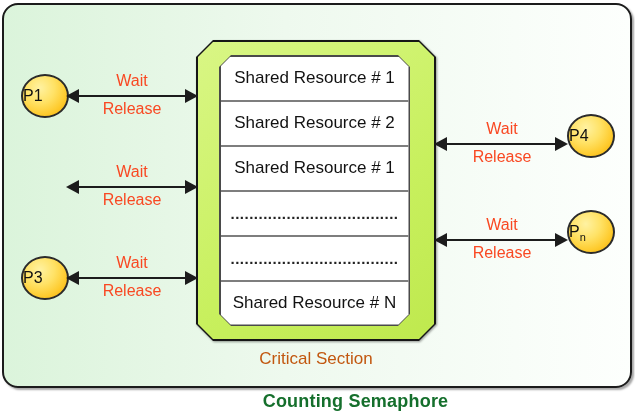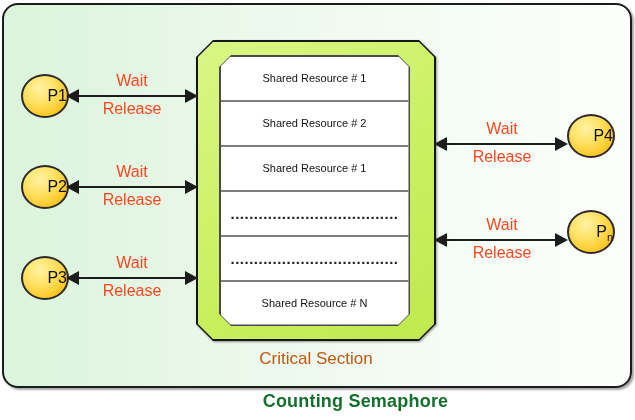--- a/index.html
+++ b/index.html
@@ -21,33 +21,33 @@
     clip-path:polygon(17px 0,calc(100% - 17px) 0,100% 17px,100% calc(100% - 17px),calc(100% - 17px) 100%,17px 100%,0 calc(100% - 17px),0 17px);}
   .green-fill{position:absolute;inset:2px;
     background:linear-gradient(145deg,#d9f685 0%,#c8f05e 60%,#bfe94e 100%);
     clip-path:polygon(15px 0,calc(100% - 15px) 0,100% 15px,100% calc(100% - 15px),calc(100% - 15px) 100%,15px 100%,0 calc(100% - 15px),0 15px);}
   .white-border{position:absolute;left:21px;top:13px;width:191px;height:271px;background:#4a4a4a;
     clip-path:polygon(12px 0,calc(100% - 12px) 0,100% 12px,100% calc(100% - 12px),calc(100% - 12px) 100%,12px 100%,0 calc(100% - 12px),0 12px);}
   .white-fill{position:absolute;inset:1.5px;background:#ffffff;
     clip-path:polygon(10px 0,calc(100% - 10px) 0,100% 10px,100% calc(100% - 10px),calc(100% - 10px) 100%,10px 100%,0 calc(100% - 10px),0 10px);
     display:flex;flex-direction:column;}
   .res-row{flex:1;display:flex;align-items:center;justify-content:center;
-    font-size:11px;color:#121212;white-space:nowrap;}
+    font-size:17px;color:#121212;white-space:nowrap;}
   .res-row + .res-row{border-top:2px solid #7e7e7e;}
   .res-row.dots{letter-spacing:0.5px;font-weight:bold;font-size:15px;color:#222;}
   
   .critical-label{position:absolute;left:196px;top:349px;width:240px;text-align:center;
     font-size:17px;color:#c2570f;}
   .diagram-title{position:absolute;left:0;top:391px;width:635px;text-align:center;
     font-size:18px;font-weight:bold;color:#156f2c;letter-spacing:0.2px;padding-left:38px;}
   
   .process{position:absolute;width:48px;height:44px;border-radius:50%;
     border:2px solid #2b2b2b;box-sizing:border-box;
     background:radial-gradient(circle at 38% 30%,#fff2a2 0%,#ffe266 38%,#fecb2e 68%,#f2ab00 100%);
-    display:flex;align-items:center;justify-content:flex-end;
+    display:flex;align-items:center;justify-content:flex-start;
     font-size:16px;color:#111;}
   .process sub{font-size:11px;line-height:0;}
   
   .arrow{position:absolute;height:14px;}
   .arrow .shaft{position:absolute;left:3px;right:3px;top:6px;height:2px;background:#1c1c1c;}
   .arrow .head{position:absolute;top:0;width:0;height:0;
     border-top:7px solid transparent;border-bottom:7px solid transparent;}
   .arrow .hl{left:0;border-right:13px solid #1c1c1c;}
   .arrow .hr{right:0;border-left:13px solid #1c1c1c;}
   
@@ -77,23 +77,20 @@
           </div>
         </div>
       </div>
     </div>
   </div>
 
   <div class="critical-label">Critical Section</div>
 
   <div class="process" style="left:21px;top:74px">
     <span>P1</span>
-  </div>
-  <div class="process" style="left:21px;top:165px">
-    <span>P2</span>
   </div>
   <div class="process" style="left:21px;top:256px">
     <span>P3</span>
   </div>
 
   <div class="process" style="left:567px;top:114px">
     <span>P4</span>
   </div>
   <div class="process" style="left:567px;top:210px">
     <span><span>P</span><sub>n</sub></span>

